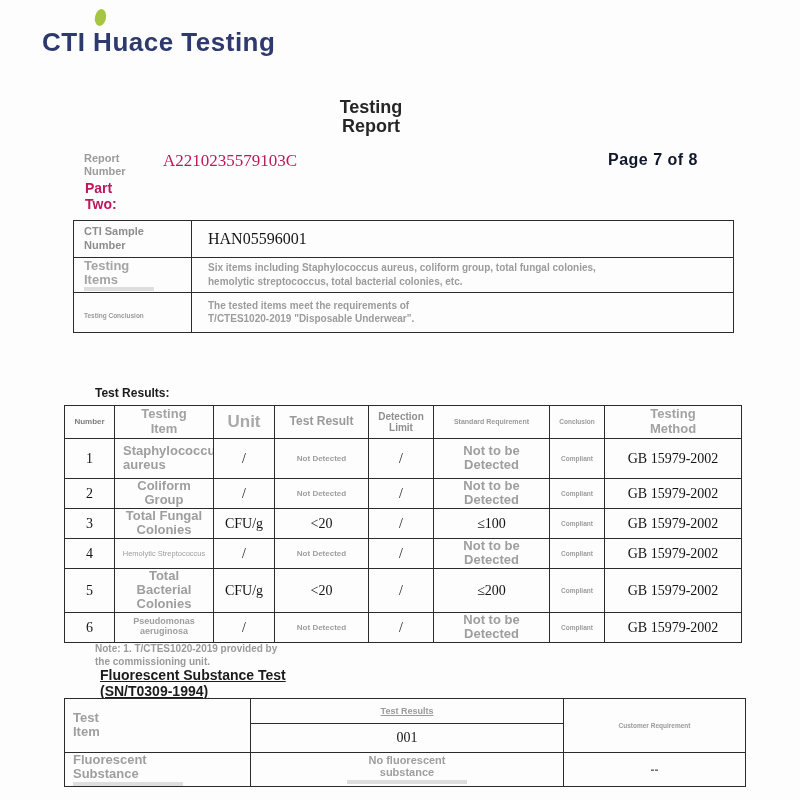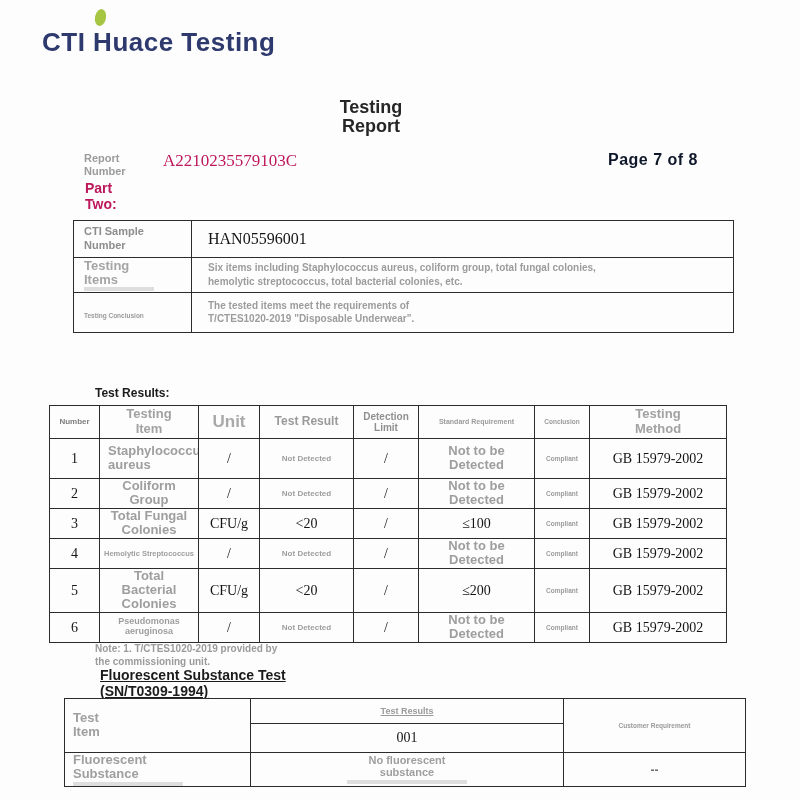--- a/index.html
+++ b/index.html
@@ -28,37 +28,37 @@
   .lab-tiny{font-size:6.5px;font-weight:bold;color:#9a9a9a;display:inline-block;}
   .val-serif{font-family:"Liberation Serif",serif;font-size:16px;color:#141414;}
   .val-gray-sm{font-size:10px;font-weight:bold;color:#9c9c9c;line-height:1.35;display:inline-block;width:390px;}
   .val-gray-md{font-size:11px;font-weight:bold;color:#8d8d8d;line-height:1.25;display:inline-block;width:210px;}
   .val-gray-cn{font-size:10px;font-weight:bold;color:#9c9c9c;line-height:1.3;display:inline-block;width:260px;}
   .w70{width:70px;}
 
   .results-label{left:95px;top:386px;font-size:12px;font-weight:bold;color:#1b1b1b;}
 
   
-  .results-table{left:49px;top:405px;width:677px;table-layout:fixed;border-radius:32px;}
+  .results-table{left:64px;top:405px;width:677px;table-layout:fixed;border-radius:32px;}
   .results-table td,.results-table th{border:1px solid #2b2b2b;text-align:center;overflow:hidden;}
   .results-table th{font-weight:bold;line-height:1.15;}
   .h-number{font-size:8px;color:#7d7d7d;}
   .h-item{font-size:13px;color:#a2a2a2;}
   .h-unit{font-size:17px;color:#a9a9a9;}
   .h-result{font-size:12px;color:#9a9a9a;}
   .h-limit{font-size:10px;color:#8f8f8f;}
   .h-req{font-size:7px;color:#9a9a9a;}
   .h-conc{font-size:6.5px;color:#9a9a9a;}
   .h-method{font-size:13px;color:#a2a2a2;}
   .hspan{display:inline-block;width:62px;line-height:1.1;}
 
   .c-serif{font-family:"Liberation Serif",serif;font-size:14px;color:#141414;}
   .c-gray{font-size:13px;font-weight:bold;color:#9e9e9e;line-height:1.08;display:inline-block;}
   .c-gray-xs{font-size:8px;font-weight:bold;color:#9e9e9e;}
-  .c-gray-2xs{font-size:7.5px;font-weight:bold;color:#9e9e9e;}
+  .c-gray-2xs{font-size:7.5px;font-weight:normal;color:#9e9e9e;}
   .c-gray-sm{font-size:9px;font-weight:bold;color:#9e9e9e;line-height:1.1;display:inline-block;}
   .c-conc{font-size:6.5px;font-weight:bold;color:#9c9c9c;}
   .c-item-left{text-align:left !important;padding-left:8px !important;}
   .w60{width:60px;} .w64{width:64px;} .w80{width:80px;} .w88{width:88px;} .w90{width:90px;} .w110{width:110px;} .w120{width:120px;}
   .hrow{height:33px;} .h40{height:40px;} .h30{height:30px;} .h28{height:28px;} .h29{height:29px;}
 
   
   .note{left:95px;top:642px;width:195px;font-size:10px;font-weight:bold;color:#9b9b9b;line-height:1.3;}
   .fl-heading{left:100px;top:668px;width:190px;font-size:14px;font-weight:bold;color:#1b1b1b;line-height:1.12;text-decoration:underline;}
   .fl-table{left:64px;top:698px;width:681px;table-layout:fixed;}

